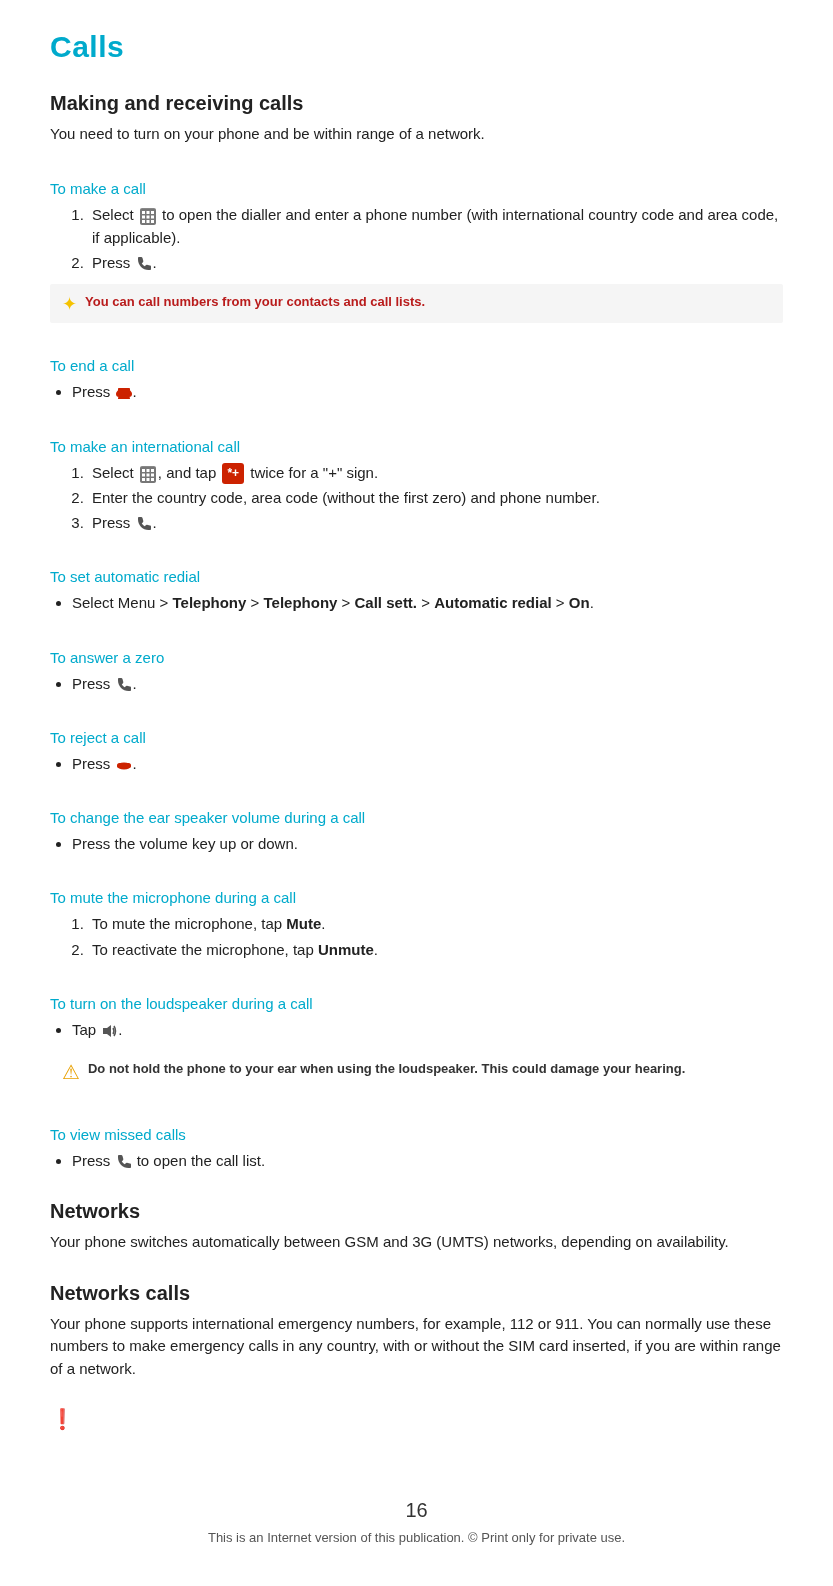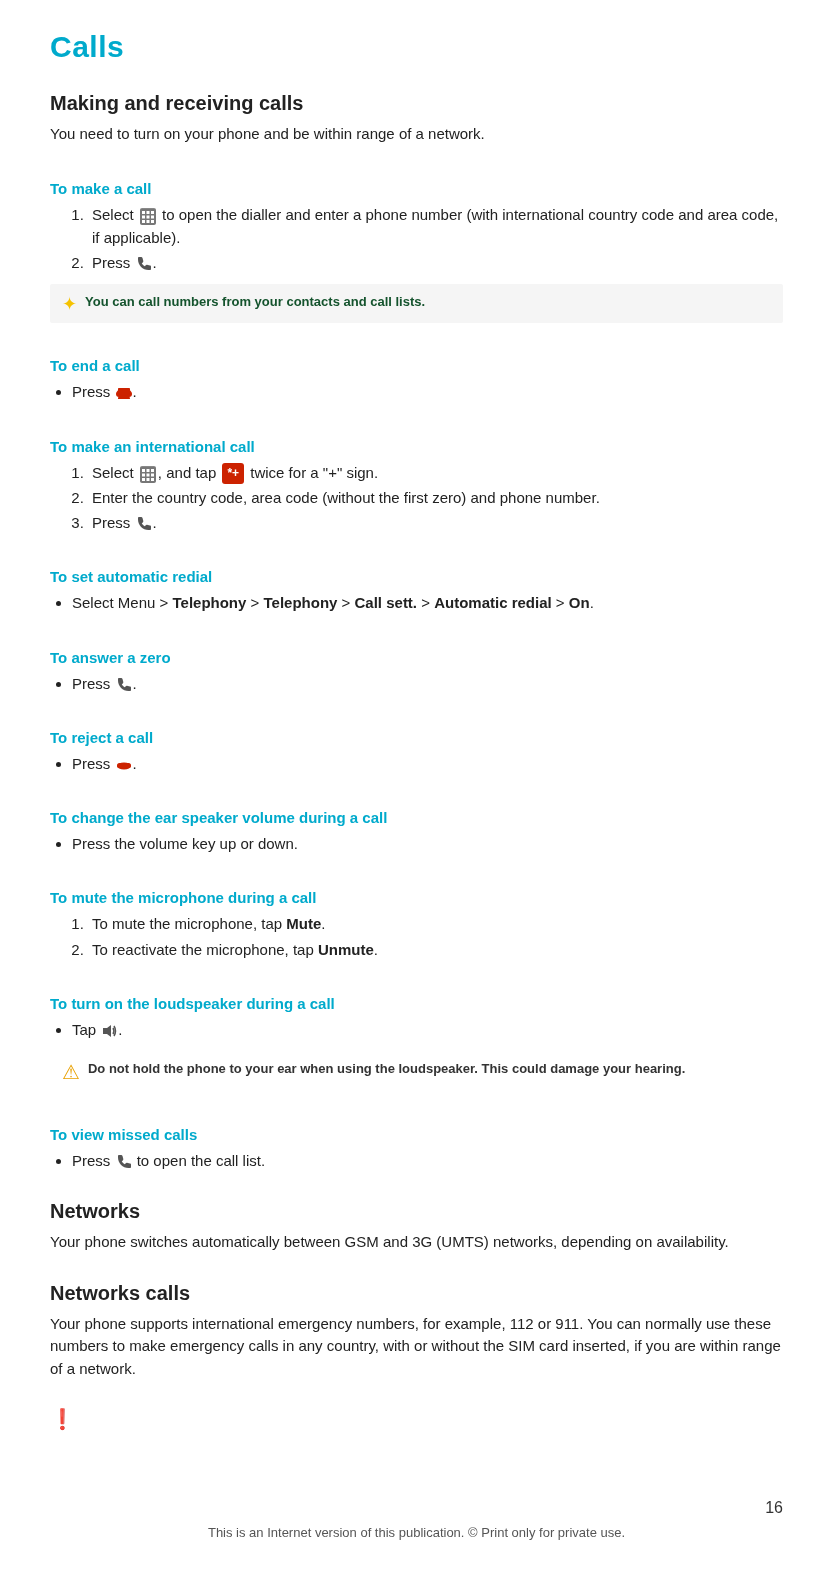--- a/index.html
+++ b/index.html
@@ -27,21 +27,21 @@
       margin-bottom: 8px;
     }
     p.intro {
       font-size: 15px;
       color: #222;
       margin-bottom: 18px;
       line-height: 1.5;
     }
     .subsection-title {
       font-size: 15px;
-      font-weight: bold;
+      font-weight: normal;
       color: #00aacc;
       margin-top: 34px;
       margin-bottom: 6px;
     }
     ol.steps {
       margin-left: 38px;
       margin-bottom: 6px;
       list-style-type: decimal;
     }
     ol.steps li {
@@ -74,21 +74,21 @@
     .tip-icon {
       color: #f5c200;
       font-size: 18px;
       margin-right: 8px;
       margin-top: 1px;
       flex-shrink: 0;
     }
     .tip-text {
       font-size: 13px;
       font-weight: bold;
-      color: #14532d;
+      color: #b91c1c;
       line-height: 1.5;
     }
     .warn-box {
       display: flex;
       align-items: flex-start;
       padding: 8px 12px;
       margin: 10px 0 6px 0;
     }
     .warn-icon {
       color: #e8a000;
@@ -134,24 +134,23 @@
       margin: 0 2px;
     }
     .bold { font-weight: bold; }
     .page-footer {
       text-align: center;
       margin-top: 60px;
       font-size: 13px;
       color: #555;
     }
     .page-num {
-      font-size: 16px;
+      font-size: 20px;
       color: #333;
       margin-bottom: 8px;
-      text-align: right;
     }
     
     .icon-call {
       display: inline-block;
       width: 16px;
       height: 16px;
       vertical-align: middle;
       margin: 0 1px;
     }
     .icon-end {

